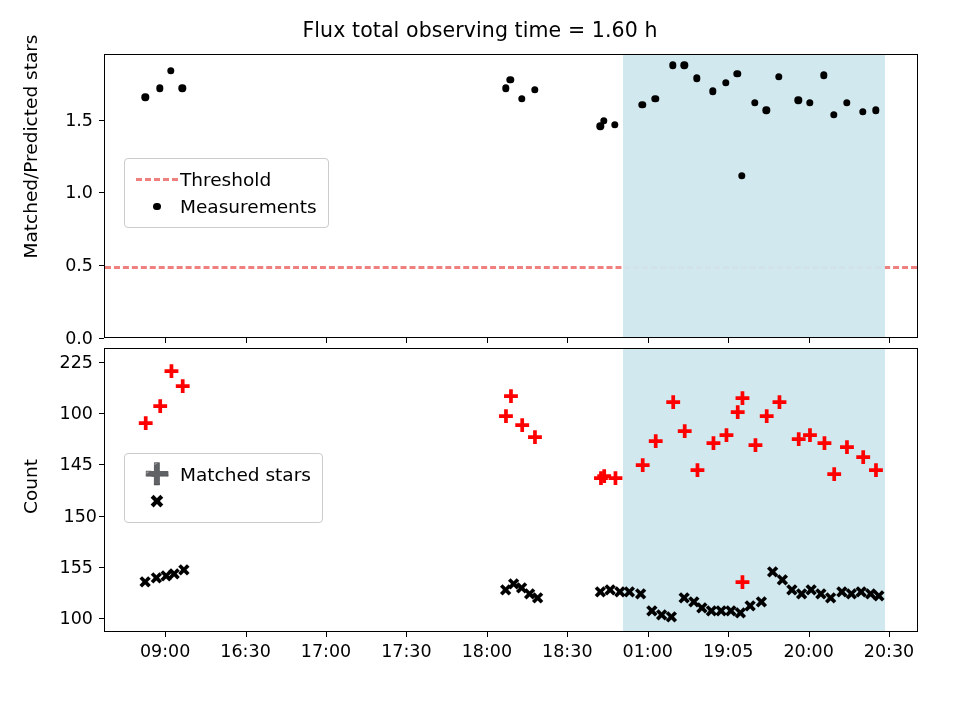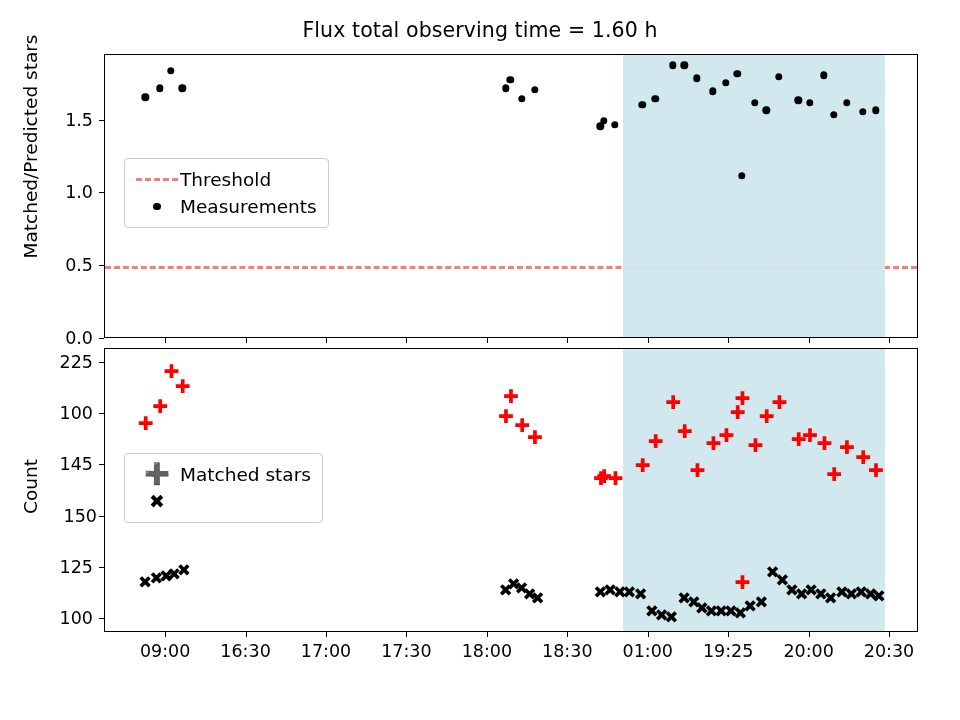--- a/index.html
+++ b/index.html
@@ -359,21 +359,21 @@
         <div class="marker marker-cross" style="left: 756.087px; top: 243.137px; color: rgb(0, 0, 0);">✖</div>
         <div class="marker marker-cross" style="left: 765.739px; top: 245.18px; color: rgb(0, 0, 0);">✖</div>
         <div class="marker marker-cross" style="left: 773.783px; top: 247.223px; color: rgb(0, 0, 0);">✖</div>
       </div>
   </div>
   <div class="axis-label-y" id="ylabel-bottom">Count</div>
   <div id="bottom-yticks">
       <div class="tick-y" style="left: 99px; top: 617.698px;"></div>
       <div class="ticklabel ticklabel-y" style="left: 8px; width: 85px; top: 617.698px;">100</div>
       <div class="tick-y" style="left: 99px; top: 566.619px;"></div>
-      <div class="ticklabel ticklabel-y" style="left: 8px; width: 85px; top: 566.619px;">125</div>
+      <div class="ticklabel ticklabel-y" style="left: 8px; width: 85px; top: 566.619px;">155</div>
       <div class="tick-y" style="left: 99px; top: 515.54px;"></div>
       <div class="ticklabel ticklabel-y" style="left: 12px; width: 85px; top: 515.54px;">150</div>
       <div class="tick-y" style="left: 99px; top: 464.46px;"></div>
       <div class="ticklabel ticklabel-y" style="left: 8px; width: 85px; top: 464.46px;">145</div>
       <div class="tick-y" style="left: 99px; top: 413.381px;"></div>
       <div class="ticklabel ticklabel-y" style="left: 8px; width: 85px; top: 413.381px;">100</div>
       <div class="tick-y" style="left: 99px; top: 362.302px;"></div>
       <div class="ticklabel ticklabel-y" style="left: 8px; width: 85px; top: 362.302px;">225</div>
     </div>
   <div id="bottom-xticks">
@@ -385,21 +385,21 @@
       <div class="ticklabel ticklabel-x" style="left: 326px; top: 641px;">17:00</div>
       <div class="tick-x" style="left: 406.435px; top: 632px;"></div>
       <div class="ticklabel ticklabel-x" style="left: 406.435px; top: 641px;">17:30</div>
       <div class="tick-x" style="left: 486.87px; top: 632px;"></div>
       <div class="ticklabel ticklabel-x" style="left: 486.87px; top: 641px;">18:00</div>
       <div class="tick-x" style="left: 567.304px; top: 632px;"></div>
       <div class="ticklabel ticklabel-x" style="left: 567.304px; top: 641px;">18:30</div>
       <div class="tick-x" style="left: 647.739px; top: 632px;"></div>
       <div class="ticklabel ticklabel-x" style="left: 647.739px; top: 641px;">01:00</div>
       <div class="tick-x" style="left: 728.174px; top: 632px;"></div>
-      <div class="ticklabel ticklabel-x" style="left: 728.174px; top: 641px;">19:25</div>
+      <div class="ticklabel ticklabel-x" style="left: 728.174px; top: 641px;">19:05</div>
       <div class="tick-x" style="left: 808.609px; top: 632px;"></div>
       <div class="ticklabel ticklabel-x" style="left: 808.609px; top: 641px;">20:00</div>
       <div class="tick-x" style="left: 889.043px; top: 632px;"></div>
       <div class="ticklabel ticklabel-x" style="left: 889.043px; top: 641px;">20:30</div>
     </div>
 
   <div class="legend" id="legend-bottom">
     <div class="legend-row">
       <span class="legend-key">
           <span class="key-plus">➕</span>

